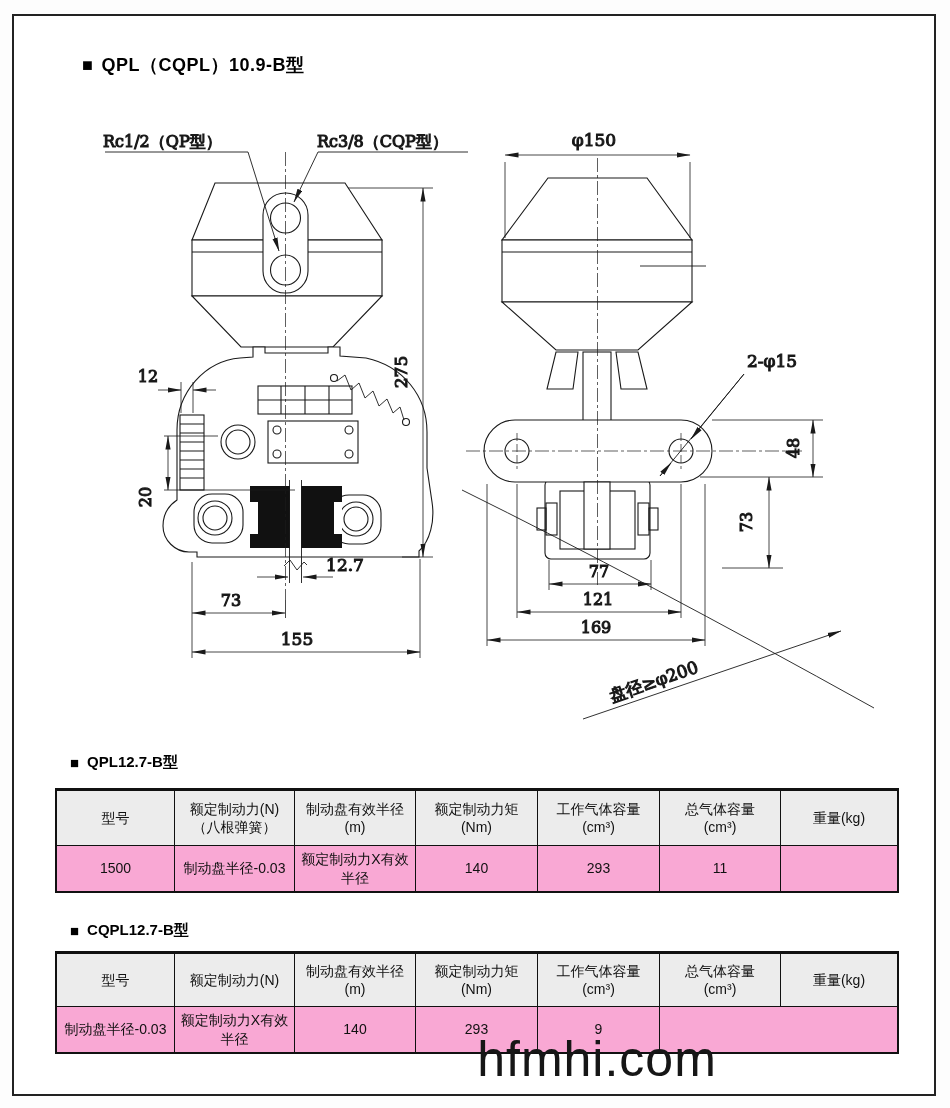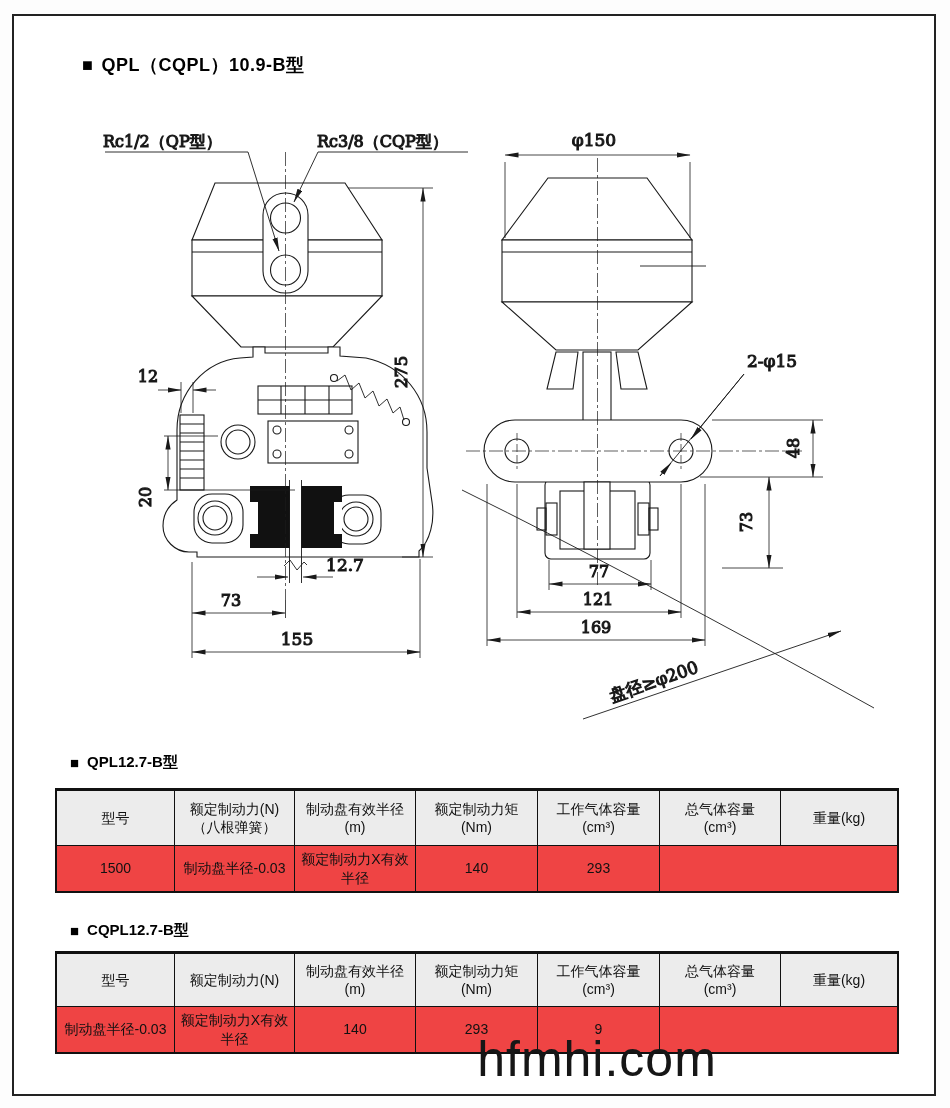--- a/index.html
+++ b/index.html
@@ -9,21 +9,21 @@
   .sec-title{position:absolute;display:flex;align-items:center;gap:8px;font-weight:bold;color:#000;}
   .bullet{display:inline-block;font-size:inherit;line-height:1;}
   #main-title{left:82px;top:53px;font-size:18px;letter-spacing:.5px;}
   #qpl-title{left:70px;top:753px;font-size:15px;}
   #cqpl-title{left:70px;top:921px;font-size:15px;}
   svg text{fill:#111;}
   .dim{font-family:"DejaVu Serif","Liberation Serif",serif;font-size:16px;}
   .dim17{font-family:"DejaVu Serif","Liberation Serif",serif;font-size:17px;}
   .spec-table{position:absolute;width:840px;display:grid;
       grid-template-columns:118px 120px 121px 122px 122px 121px 116px;
-      border:2px solid #111;border-top-width:3px;background:#ef4444;}
+      border:2px solid #111;border-top-width:3px;background:#f9a8d4;}
   .spec-table .cell{border-right:1px solid #111;display:flex;align-items:center;justify-content:center;
       text-align:center;font-size:14px;line-height:1.3;padding:2px 3px;white-space:pre-line;}
   .spec-table .cell:nth-child(7n){border-right:none;}
   .spec-table .hcell{border-bottom:1px solid #111;font-weight:normal;}
   #table-qpl{left:55px;top:788px;}
   #table-cqpl{left:55px;top:951px;}
   #table-qpl .hcell{height:50px;}  #table-qpl .dcell{height:41px;}
   #table-cqpl .hcell{height:48px;} #table-cqpl .dcell{height:41px;}
   #watermark{position:absolute;left:347px;top:1030px;width:500px;text-align:center;
       font-size:50px;font-weight:400;color:#161616;letter-spacing:1px;}
@@ -201,20 +201,21 @@
     <div class="cell hcell" style="background:#ececec">工作气体容量
 (cm³)</div>
     <div class="cell hcell" style="background:#ececec">总气体容量
 (cm³)</div>
     <div class="cell hcell" style="background:#ececec">重量(kg)</div>
     <div class="cell dcell">1500</div>
     <div class="cell dcell">制动盘半径-0.03</div>
     <div class="cell dcell">额定制动力X有效半径</div>
     <div class="cell dcell">140</div>
     <div class="cell dcell">293</div>
+    <div class="cell dcell">11</div>
   </div>
 
   <div id="cqpl-title" class="sec-title">
     <span class="bullet">■</span>
     <span>CQPL12.7-B型</span>
   </div>
   <div id="table-cqpl" class="spec-table">
     <div class="cell hcell" style="background:#ececec">型号</div>
     <div class="cell hcell" style="background:#ececec">额定制动力(N)</div>
     <div class="cell hcell" style="background:#ececec">制动盘有效半径

